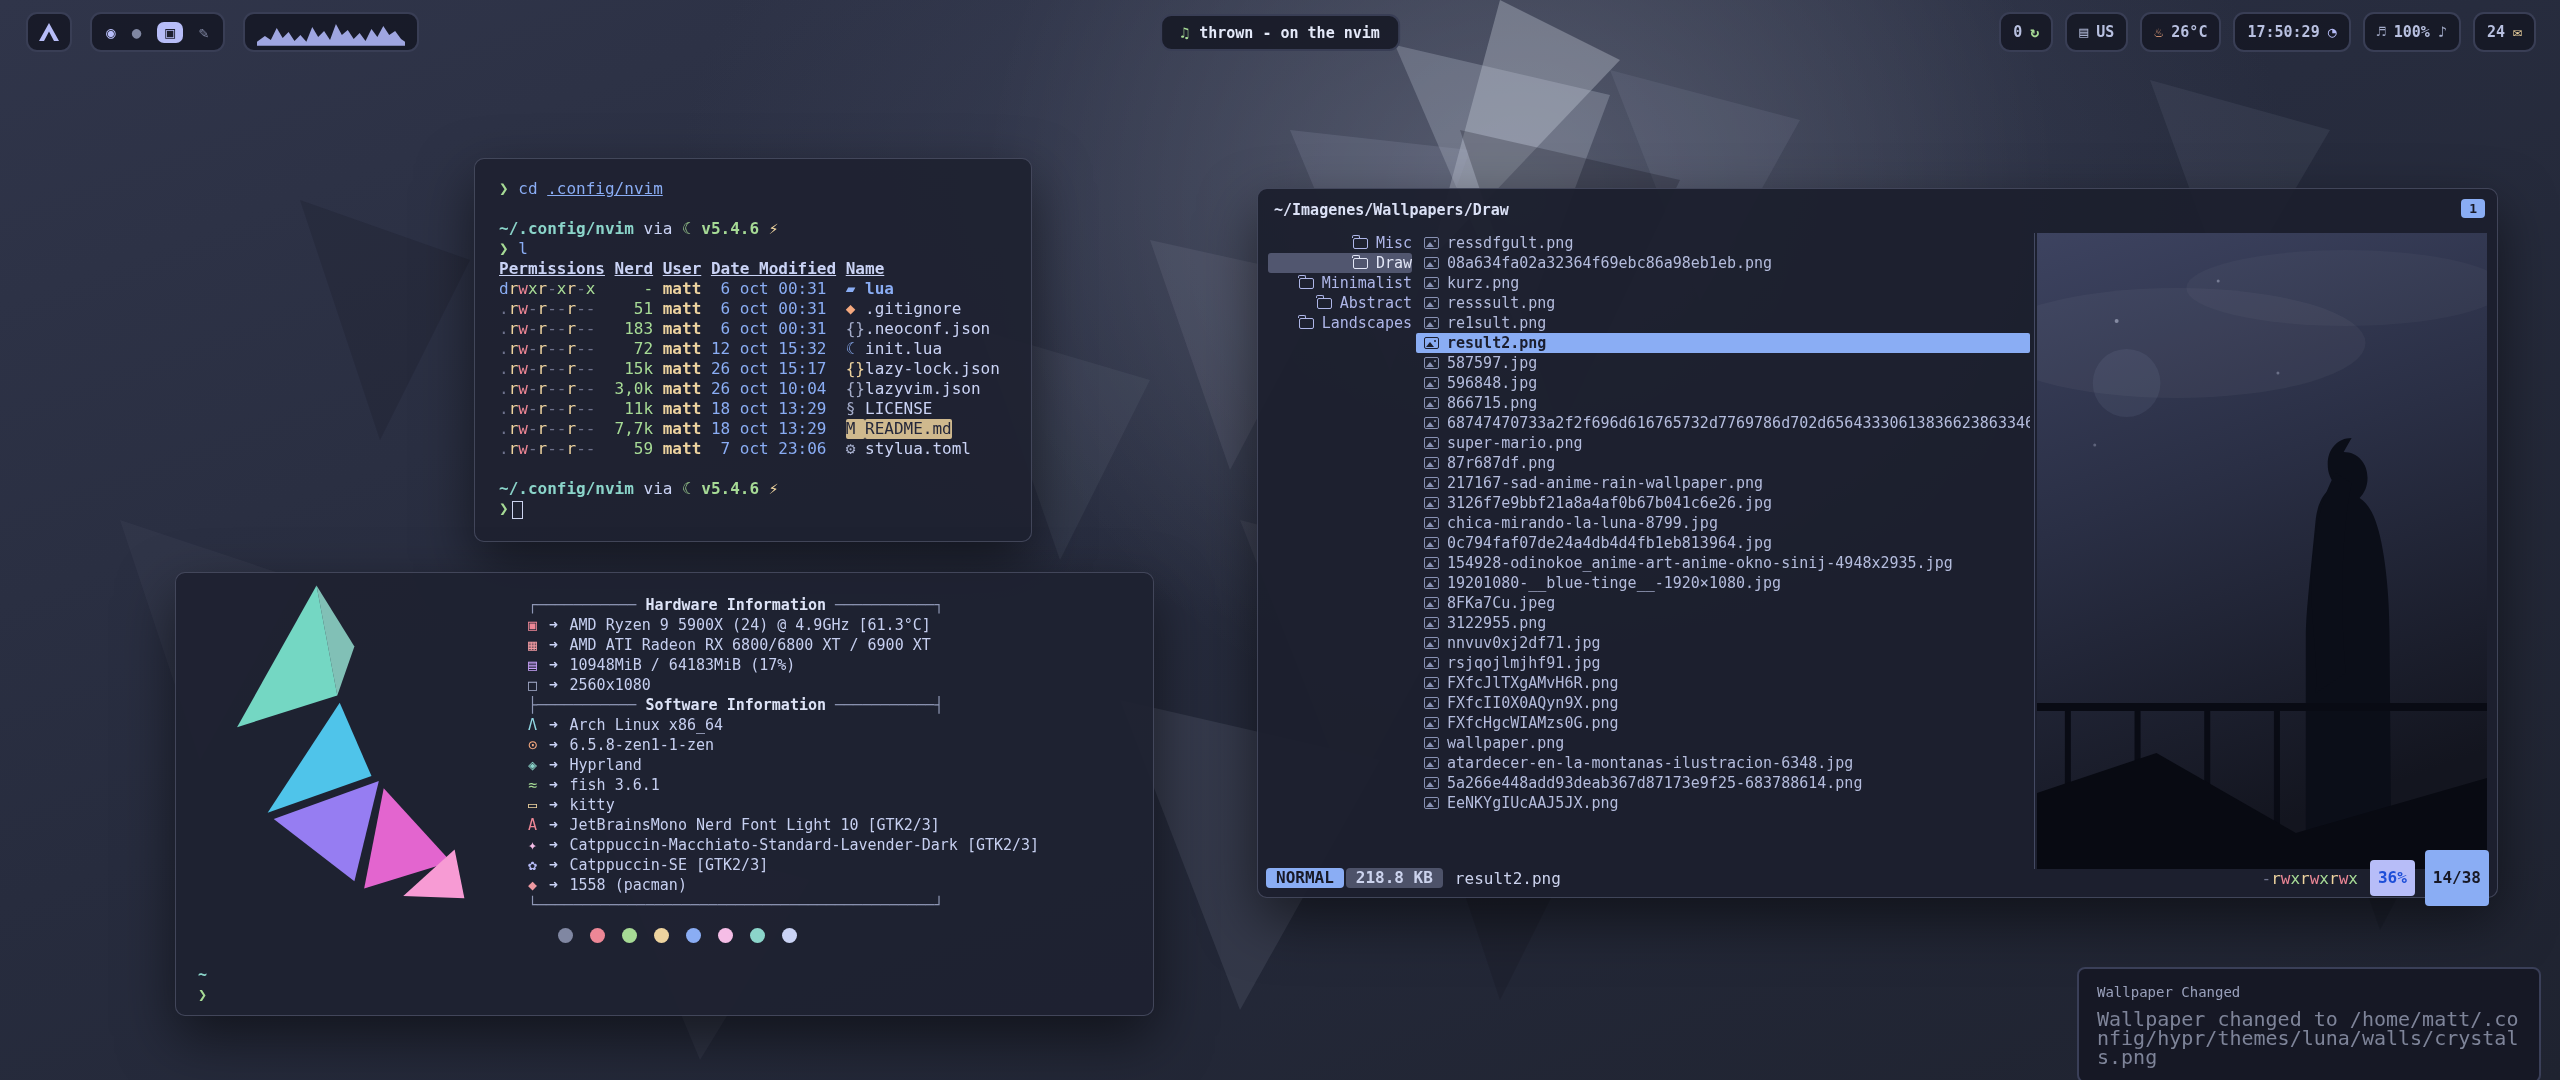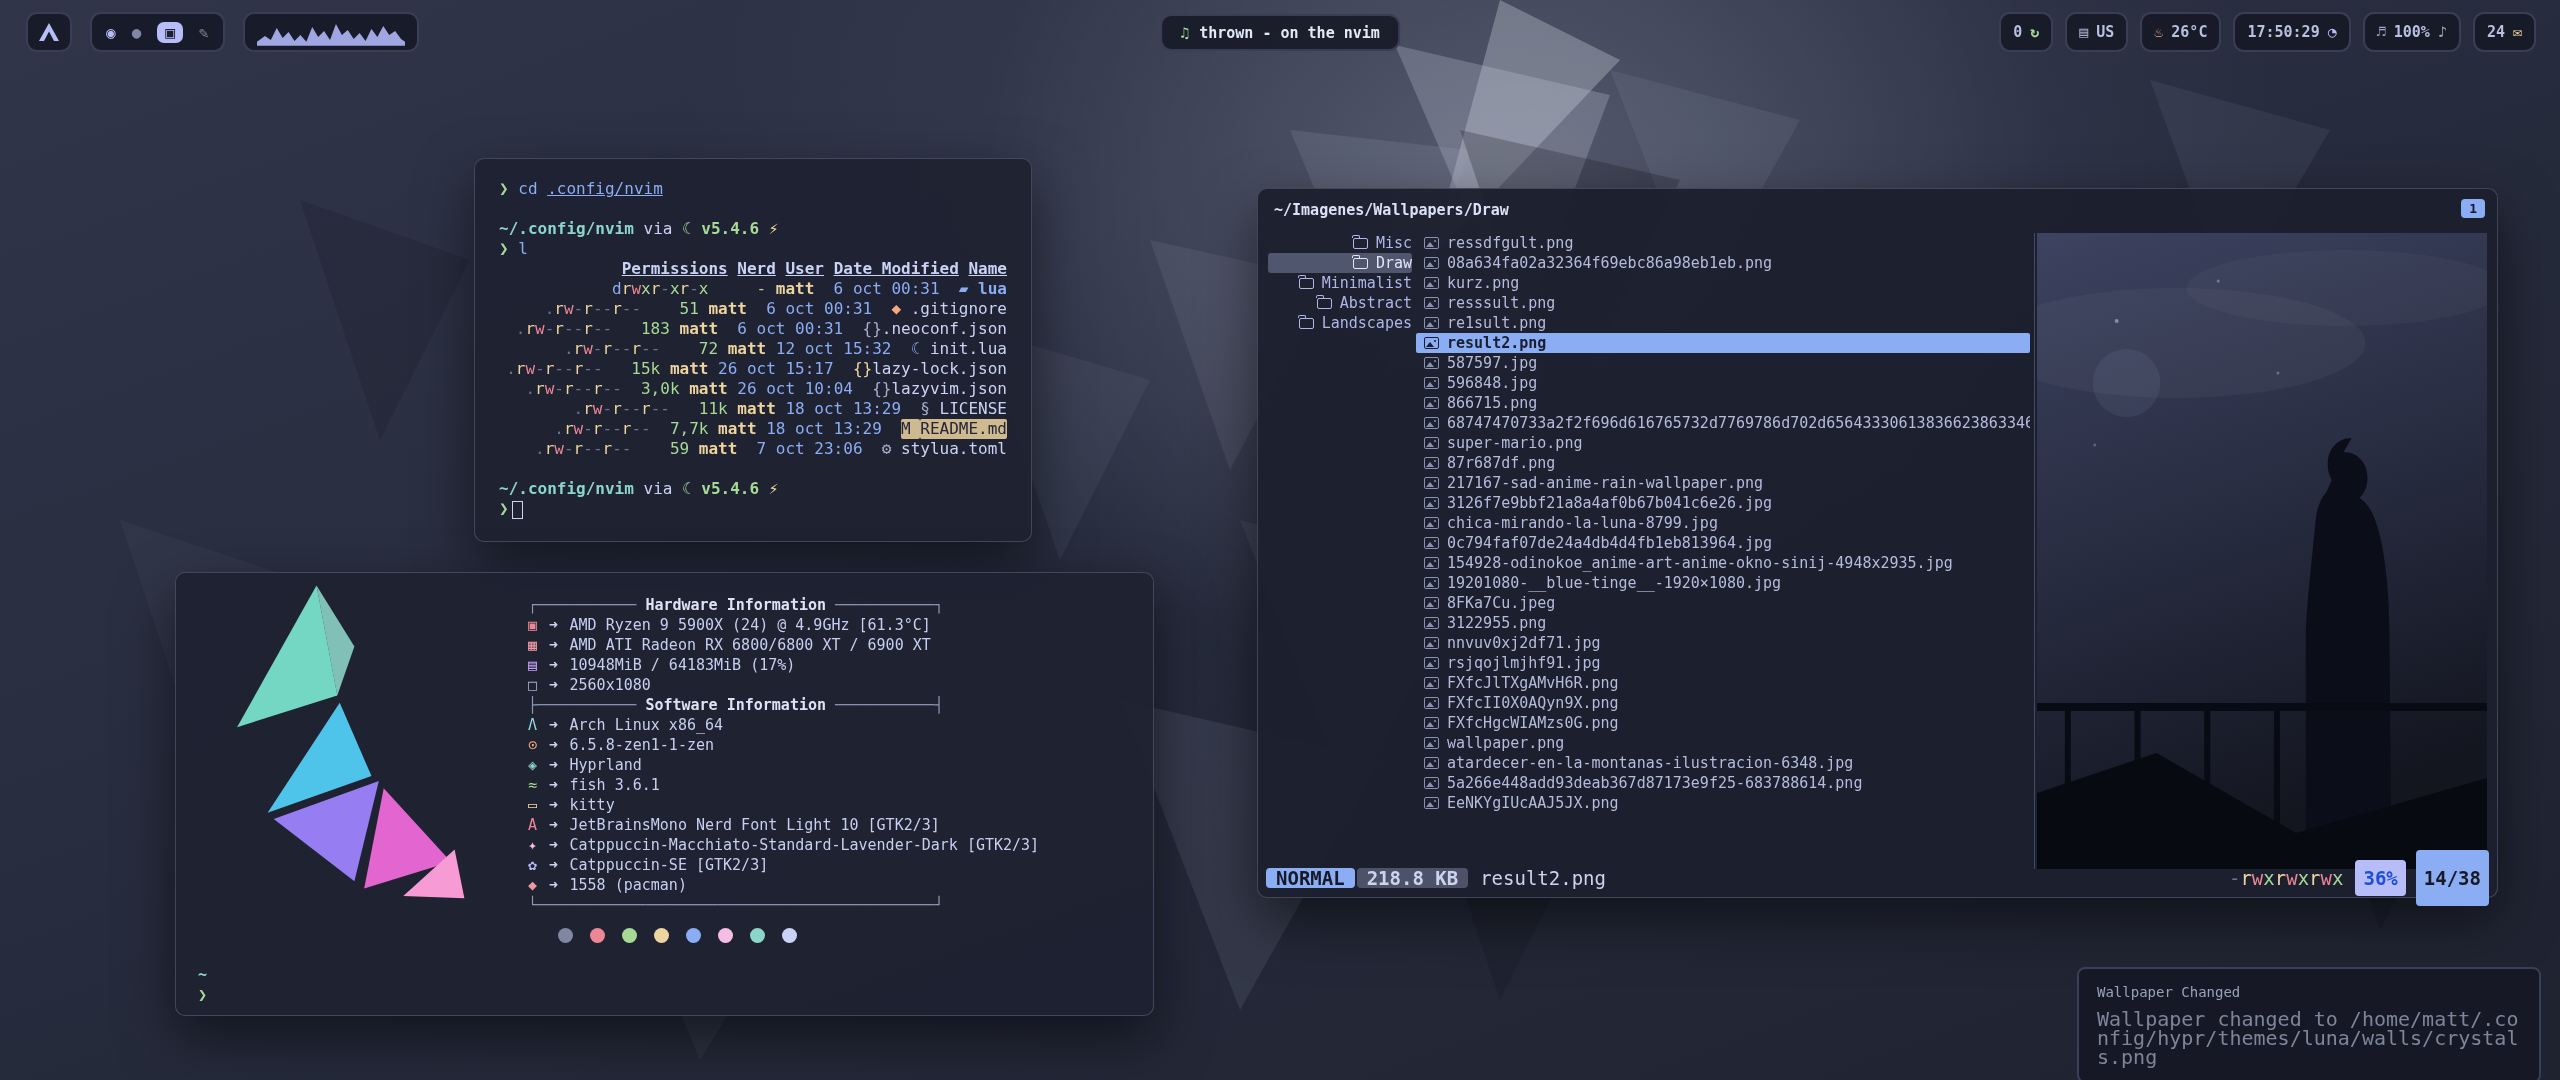--- a/index.html
+++ b/index.html
@@ -38,21 +38,21 @@
   .tb-right .pill{padding:0 12px;gap:8px;}
   .mod-icon{font-size:15px;}
 
   
   .window{position:absolute;background:rgba(30,33,48,0.93);border:1.5px solid rgba(110,115,141,0.45);
     border-radius:10px;box-shadow:0 22px 55px rgba(0,0,0,0.5);box-sizing:border-box;z-index:10;}
 
   
   #term1{left:474px;top:158px;width:558px;height:384px;padding:20px 24px;font-size:16px;color:#cad3f5;}
   .tline{height:20px;line-height:20px;white-space:pre;}
-  .trow{display:flex;height:20px;line-height:20px;white-space:pre;justify-content:flex-end;}
+  .trow{display:flex;height:20px;line-height:20px;white-space:pre;}
   .col-perm{width:11ch;margin-right:1ch;}
   .col-size{width:4ch;margin-right:1ch;text-align:right;color:#a6da95;}
   .col-user{width:4ch;margin-right:1ch;color:#eed49f;font-weight:bold;}
   .col-date{width:13ch;margin-right:1ch;color:#8aadf4;}
   .ficon{display:inline-block;min-width:2ch;}
   .hdr span{color:#cad3f5;font-weight:bold;text-decoration:underline;}
   .hl{background:rgba(238,212,159,0.85);color:#24273a !important;border-radius:2px;}
   .cursor-hollow{display:inline-block;width:9px;height:16px;border:1.5px solid #ccd3ee;vertical-align:middle;margin-left:3px;}
 
   
@@ -86,21 +86,21 @@
   .file-row{display:flex;align-items:center;height:20px;padding-left:8px;color:#b4bcdd;cursor:pointer;white-space:pre;overflow:hidden;}
   .file-row.selected{background:#8aadf4;color:#1b1e2e;font-weight:bold;border-radius:2px;}
   .imgico{width:13px;height:10px;border:1px solid #8891b3;border-radius:2px;display:inline-block;margin-right:8px;position:relative;overflow:hidden;flex:none;}
   .imgico::before{content:"";position:absolute;left:1px;top:4px;border-left:4px solid transparent;border-right:4px solid transparent;border-bottom:5px solid #8891b3;}
   .imgico::after{content:"";position:absolute;right:2px;top:1.5px;width:2.5px;height:2.5px;border-radius:50%;background:#8891b3;}
   .file-row.selected .imgico{border-color:#1b1e2e;}
   .file-row.selected .imgico::before{border-bottom-color:#1b1e2e;}
   .file-row.selected .imgico::after{background:#1b1e2e;}
   .fm-sep{position:absolute;left:776px;top:44px;height:636px;width:1px;background:#444a63;}
   .fm-preview{position:absolute;left:779px;top:44px;width:450px;height:636px;border-radius:0 0 6px 0;overflow:hidden;}
-  .fm-status{position:absolute;left:8px;right:8px;bottom:6px;height:26px;display:flex;align-items:center;font-size:19px;}
+  .fm-status{position:absolute;left:8px;right:8px;bottom:6px;height:26px;display:flex;align-items:center;font-size:16px;}
   .badge{border-radius:4px;padding:2px 10px;font-weight:bold;line-height:16px;}
   .badge.mode{background:#8aadf4;color:#181926;}
   .badge.size{background:#4d5269;color:#cdd4ee;margin-left:2px;}
   .sname{margin-left:12px;color:#ccd3ee;}
   .spacer{flex:1;}
   .sperm{margin-right:12px;letter-spacing:0;}
   .badge.pct{background:#b7bdf8;color:#1d4ed8;padding:10px 8px;}
   .badge.pos{background:#8aadf4;color:#181926;padding:20px 8px;margin-left:10px;}
 
   

